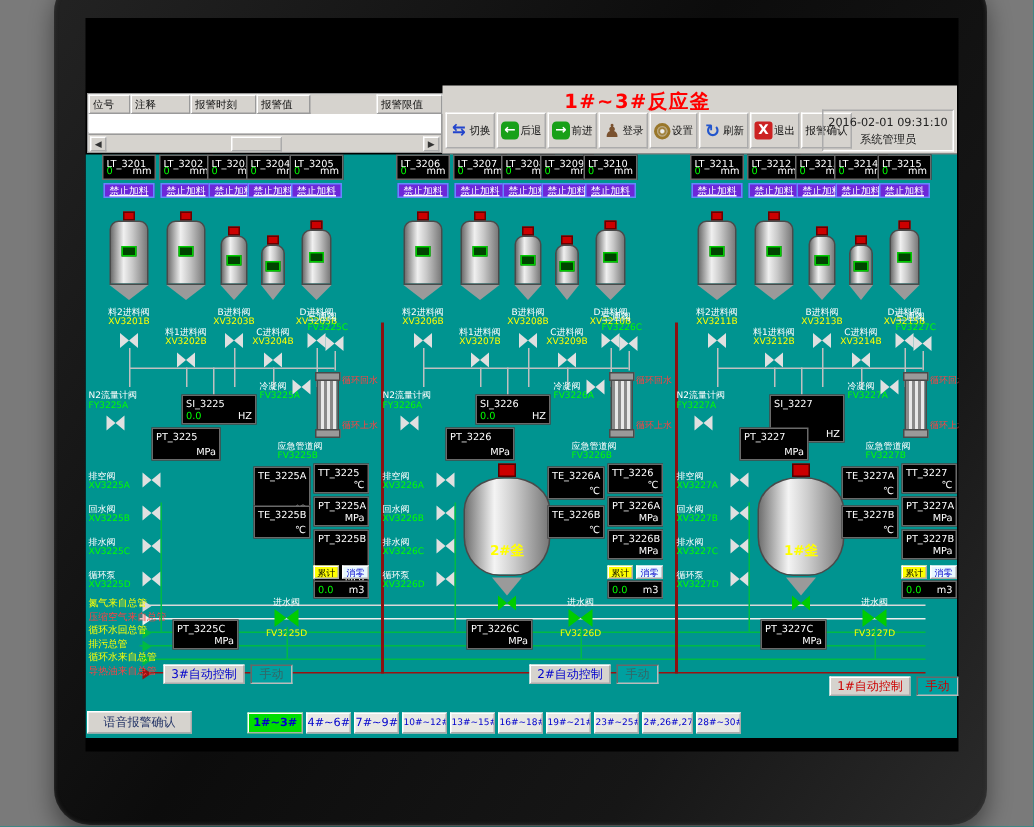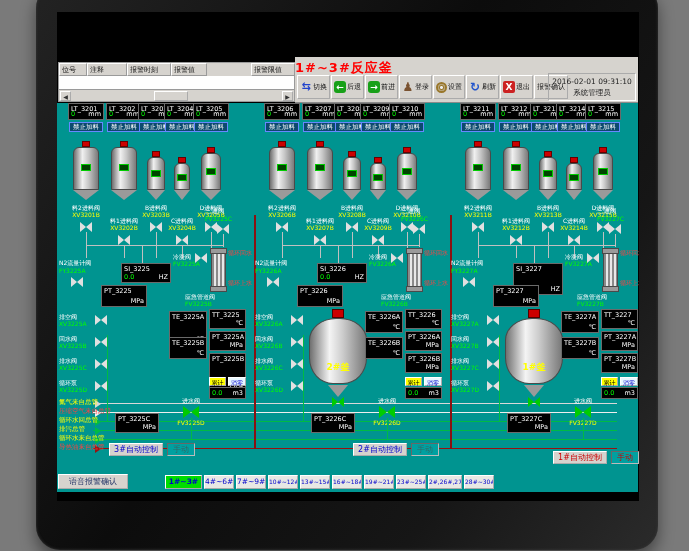--- a/index.html
+++ b/index.html
@@ -16,41 +16,41 @@
   .alarm-head { display:flex; height:13px; background:#d6d3ce; }
   .alarm-cell { border-right:1px solid #9a9a9a; border-bottom:1px solid #9a9a9a; border-top:1px solid #fff; border-left:1px solid #fff;
                 font-size:7px; color:#111; padding:1px 1px 0 2px; white-space:nowrap; overflow:hidden; }
   .alarm-icon { width:7px; height:7px; margin:2px 1px; border-radius:50%; background:radial-gradient(circle at 35% 35%,#9ab8ff 1px,#1133cc 60%); flex:0 0 auto; }
   .alarm-body { height:12px; background:#fff; }
   .alarm-scroll { position:absolute; left:0; bottom:0; width:100%; height:12px; background:#d6d3ce; border-top:1px solid #9a9a9a; }
   .scr-btn { position:absolute; top:1px; width:11px; height:10px; background:#d6d3ce; border:1px outset #fff; font-size:6px; color:#333; text-align:center; line-height:9px; }
   .scr-thumb { position:absolute; top:1px; left:95px; width:34px; height:10px; background:#d6d3ce; border:1px outset #fff; }
 
   .top-panel { position:absolute; left:238px; top:45px; width:343px; height:46px; background:#d6d3ce; border-bottom:1px solid #8a8a8a; }
-  .title { position:absolute; left:0; top:2px; width:260px; color:#ff0000; font-size:13px; font-weight:bold; letter-spacing:1px; }
+  .title { position:absolute; left:0; top:2px; width:260px; text-align:center; color:#ff0000; font-size:13px; font-weight:bold; letter-spacing:1px; }
   .toolbar { position:absolute; left:2px; top:17px; height:26px; display:flex; gap:1px; align-items:center; }
   .tb-btn { height:24px; background:#d6d3ce; border:1px outset #fff; display:flex; align-items:center; gap:1px; padding:0 2px; font-size:7px; color:#111; white-space:nowrap; }
   .tbi { display:inline-block; width:12px; height:12px; text-align:center; line-height:12px; font-size:9px; font-weight:bold; flex:0 0 auto; }
   .i-switch { color:#2244cc; font-size:11px; }
   .i-back,.i-fwd { background:#18a018; color:#fff; border-radius:3px; }
   .i-login { color:#7a5230; font-size:12px; }
   .i-gear { width:11px; height:11px; border:2px solid #99772a; border-radius:50%; background:radial-gradient(circle,#eee 1px,#99772a 2px,#d6d3ce 4px); }
   .i-refresh { color:#2255cc; font-size:12px; }
   .i-exit { background:#cc2222; color:#fff; border-radius:2px; }
   .datebox { position:absolute; right:2px; top:16px; width:88px; height:28px; border:1px inset #fff; font-size:7.5px; color:#222; text-align:center; padding-top:2px; line-height:11px; }
 
   
   .scada { position:absolute; left:0; top:91px; width:581px; height:389px; background:#009490; }
   .sec { position:absolute; }
   .blk { position:absolute; background:#000; border:1px solid #6a6a6a; color:#fff; }
   .blk .tg { position:absolute; left:2px; top:1px; font-size:6.5px; white-space:nowrap; }
   .blk .un { position:absolute; right:2px; bottom:1px; font-size:6.5px; }
   .blk .vl { position:absolute; left:2px; bottom:1px; font-size:6.5px; color:#00ff00; }
   .lab { position:absolute; font-size:6.5px; white-space:nowrap; }
-  .bluelab { position:absolute; height:10px; background:#0c4a6e; border:1px solid #6688ff; color:#fff; font-size:6.5px; text-align:center; line-height:8px; }
+  .bluelab { position:absolute; height:10px; background:#6d28d9; border:1px solid #6688ff; color:#fff; font-size:6.5px; text-align:center; line-height:8px;text-decoration:underline; }
   .tank { position:absolute; }
   .tk-cap { position:absolute; top:0; width:8px; height:6px; background:#cc0000; border:1px solid #660000; }
   .tk-body { position:absolute; top:6px; left:0; right:0; background:linear-gradient(90deg,#6f6f6f,#f0f0f0 35%,#c8c8c8 60%,#7a7a7a); border:1px solid #4a4a4a; border-radius:6px 6px 0 0; }
   .tk-scr { position:absolute; width:10px; height:7px; background:#004400; border:1px solid #00cc00; }
   .tk-cone { position:absolute; width:0; height:0; }
   .valve { position:absolute; width:12px; height:10px; }
   .valve::before { content:""; position:absolute; left:0; top:0; border-top:5px solid transparent; border-bottom:5px solid transparent; border-left:6px solid #e0e0e0; }
   .valve::after { content:""; position:absolute; right:0; top:0; border-top:5px solid transparent; border-bottom:5px solid transparent; border-right:6px solid #e0e0e0; }
   .valve.green::before { border-left-color:#00cc00; } .valve.green::after { border-right-color:#00cc00; }
   .valve.big { width:16px; height:12px; }

